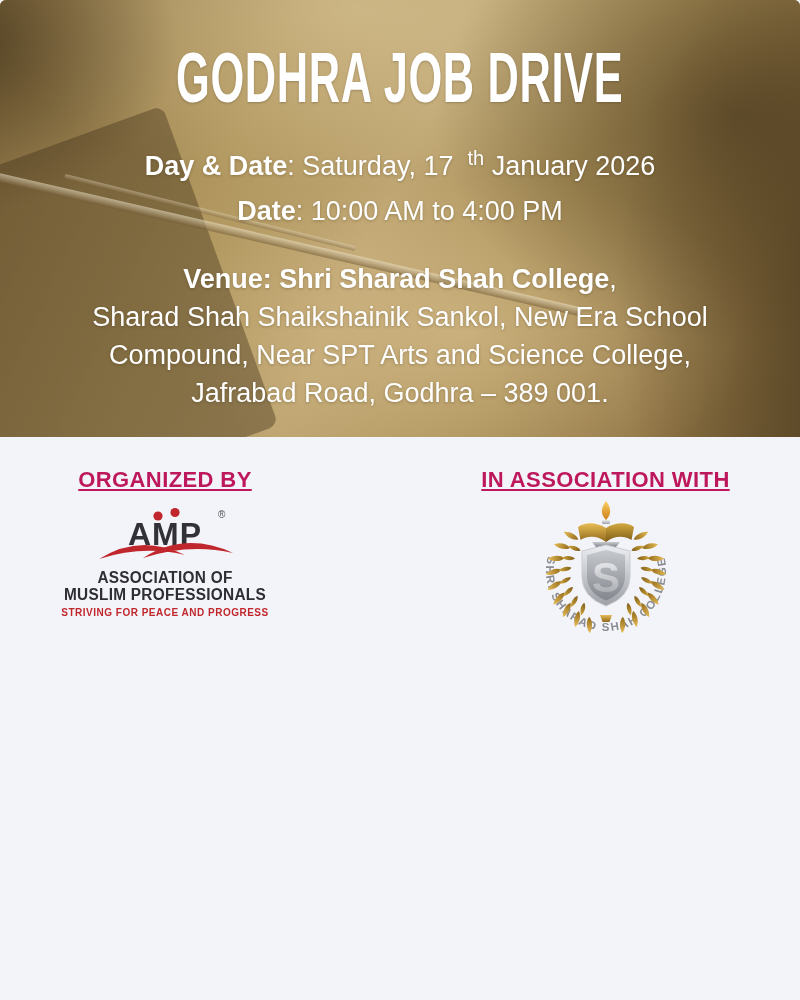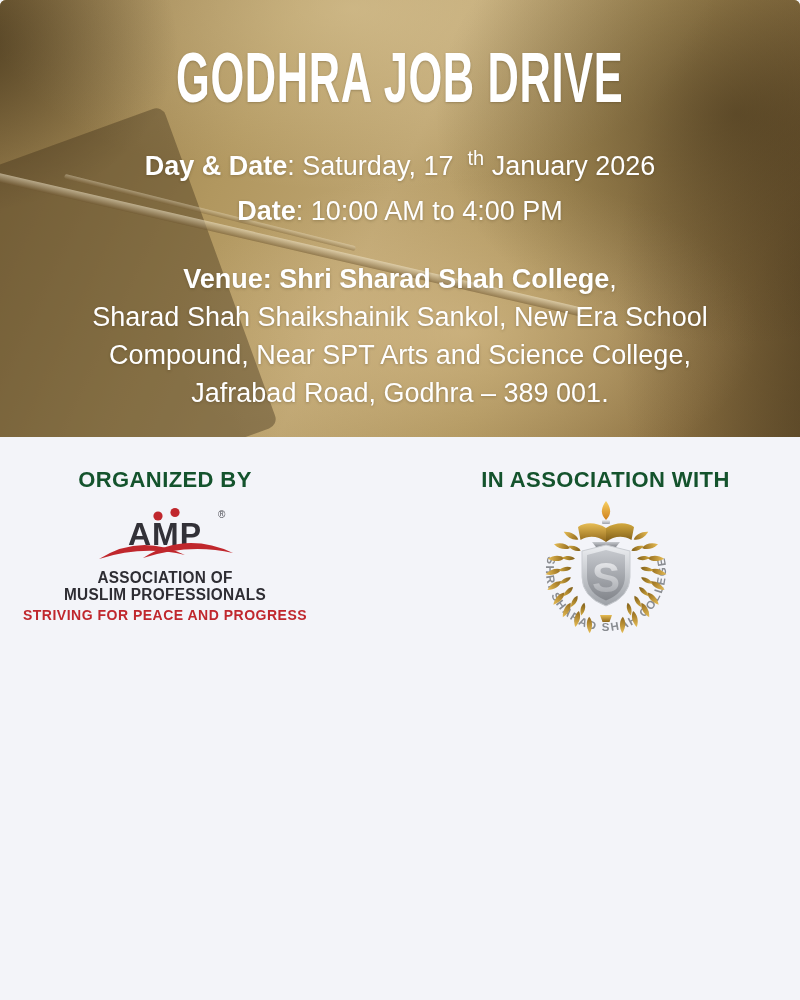--- a/index.html
+++ b/index.html
@@ -36,26 +36,26 @@
   .day-line{margin-top:28px;}
   sup{font-size:20px;vertical-align:super;line-height:0;margin-left:14px;}
   .venue-block{margin-top:26px;font-size:27px;line-height:38px;}
   .venue-block b{font-weight:bold;}
 
   
   .footer{position:relative;width:800px;height:563px;background:#f3f4f9;}
   .col{position:absolute;top:30px;text-align:center;}
   .col-left{left:20px;width:290px;}
   .col-right{left:448px;width:315px;}
-  .col-label{font-size:22px;font-weight:bold;letter-spacing:.4px;color:#14532d;}
+  .col-label{font-size:22px;font-weight:bold;letter-spacing:.4px;color:#be185d;text-decoration:underline;}
 
   .amp-logo{margin-top:10px;}
   .amp-org{font-size:16px;font-weight:bold;color:#2e2d33;letter-spacing:.3px;line-height:17px;
     transform:scaleX(.96);}
-  .amp-tagline{margin-top:4px;font-size:14px;font-weight:bold;color:#c0272d;letter-spacing:.5px;}
+  .amp-tagline{margin-top:4px;font-size:10px;font-weight:bold;color:#c0272d;letter-spacing:.5px;}
 
   .college-logo{margin-top:4px;}
 </style>
 </head>
 <body>
 
 <div class="poster">
 
   <div class="hero">
     <div class="hero-bg">

